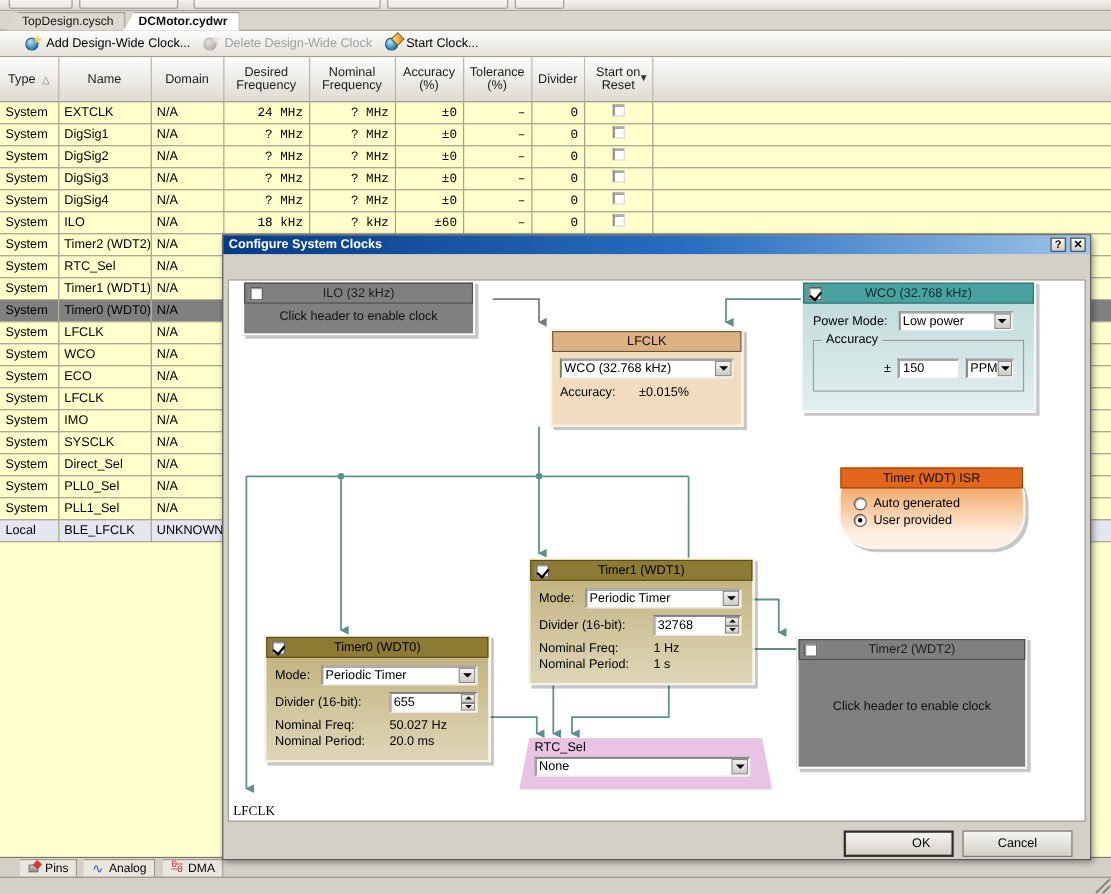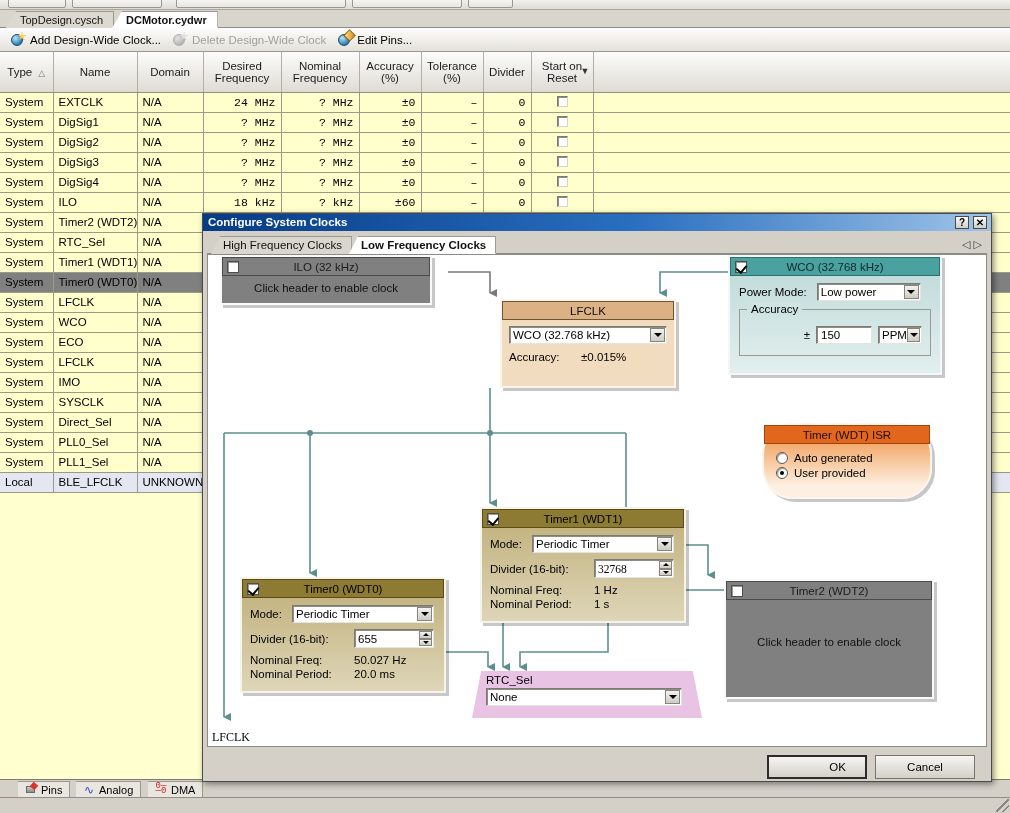--- a/index.html
+++ b/index.html
@@ -38,21 +38,21 @@
   }
   .doctab.active {
     background:#ffffff; font-weight:bold; z-index:3;
     border-bottom:1px solid #ffffff;
   }
   
   #clockbar {
     position:absolute; left:0; top:28px; width:1010px; height:24px;
     background:linear-gradient(#fdfdfc,#e4e1da);
     border-bottom:1px solid #9b9890;
-    display:flex; align-items:center; padding-left:6px; gap:2px;
+    display:flex; align-items:center; padding-left:18px; gap:2px;
   }
   .tbtn {
     display:flex; align-items:center; gap:4px; height:20px;
     padding:0 5px; font-size:11.5px; color:#000; white-space:nowrap;
   }
   .tbtn.disabled { color:#a0a0a0; }
   .cicon { width:15px; height:15px; position:relative; flex:0 0 auto; }
   .cicon .globe {
     position:absolute; left:0; top:2px; width:12px; height:12px;
     border-radius:50%;
@@ -350,21 +350,21 @@
         <i class="globe"></i>
         <i class="star"></i>
       </span>
     <span>Delete Design-Wide Clock</span>
   </div>
   <div class="tbtn">
     <span class="cicon">
         <i class="globe"></i>
         <i class="pencil"></i>
       </span>
-    <span>Edit Pins...</span>
+    <span>Start Clock...</span>
   </div>
 </div>
 
 <div id="gridwrap">
   <table id="clockgrid">
     <colgroup>
       <col style="width:53px">
         <col style="width:84px">
         <col style="width:66px">
       <col style="width:78px">
@@ -663,31 +663,20 @@
 
 <div id="dialog">
   <div id="dlgtitle">
     <span>Configure System Clocks</span>
     <div class="titlebtn" id="btnhelp">?</div>
     <div class="titlebtn" id="btnclose">✕</div>
   </div>
 
   <div id="dlgbody">
 
-    <div id="tabrow">
-      <div class="dtab" style="left:4px;">
-        <span>High Frequency Clocks</span>
-      </div>
-      <div class="dtab active" style="left:142px;">
-        <span>Low Frequency Clocks</span>
-      </div>
-      <div id="tabnav">
-        <span>◁</span><span>▷</span>
-      </div>
-    </div>
 
     <div id="canvas">
 
       <svg class="wires" width="778" height="491">
         <defs>
           <marker id="ah" markerWidth="9" markerHeight="9" refX="4" refY="7" orient="auto" markerUnits="userSpaceOnUse">
             <path d="M0,0 L8,0 L4,8 Z" fill="#5e8f8f"></path>
           </marker>
           <marker id="ahg" markerWidth="9" markerHeight="9" refX="4" refY="7" orient="auto" markerUnits="userSpaceOnUse">
             <path d="M0,0 L8,0 L4,8 Z" fill="#7a7a7a"></path>
@@ -801,21 +790,21 @@
         <div class="nodebody" style="padding:7px 8px;">
           <div class="row">
             <span class="lbl" style="width:42px;">Mode:</span>
             <div class="combo" style="width:142px;">
               <span>Periodic Timer</span>
               <span class="arrowbox"></span>
             </div>
           </div>
           <div class="row">
             <span class="lbl" style="width:104px;">Divider (16-bit):</span>
-            <div class="spin" style="width:80px;font-family:Liberation Serif, serif;">
+            <div class="spin" style="width:80px;">
               <span>32768</span>
               <span class="sbtns">
                   <span class="sb up"></span>
                   <span class="sb dn"></span>
                 </span>
             </div>
           </div>
           <div class="kv">
             <span style="width:104px;">Nominal Freq:</span>
             <span>1  Hz</span>

